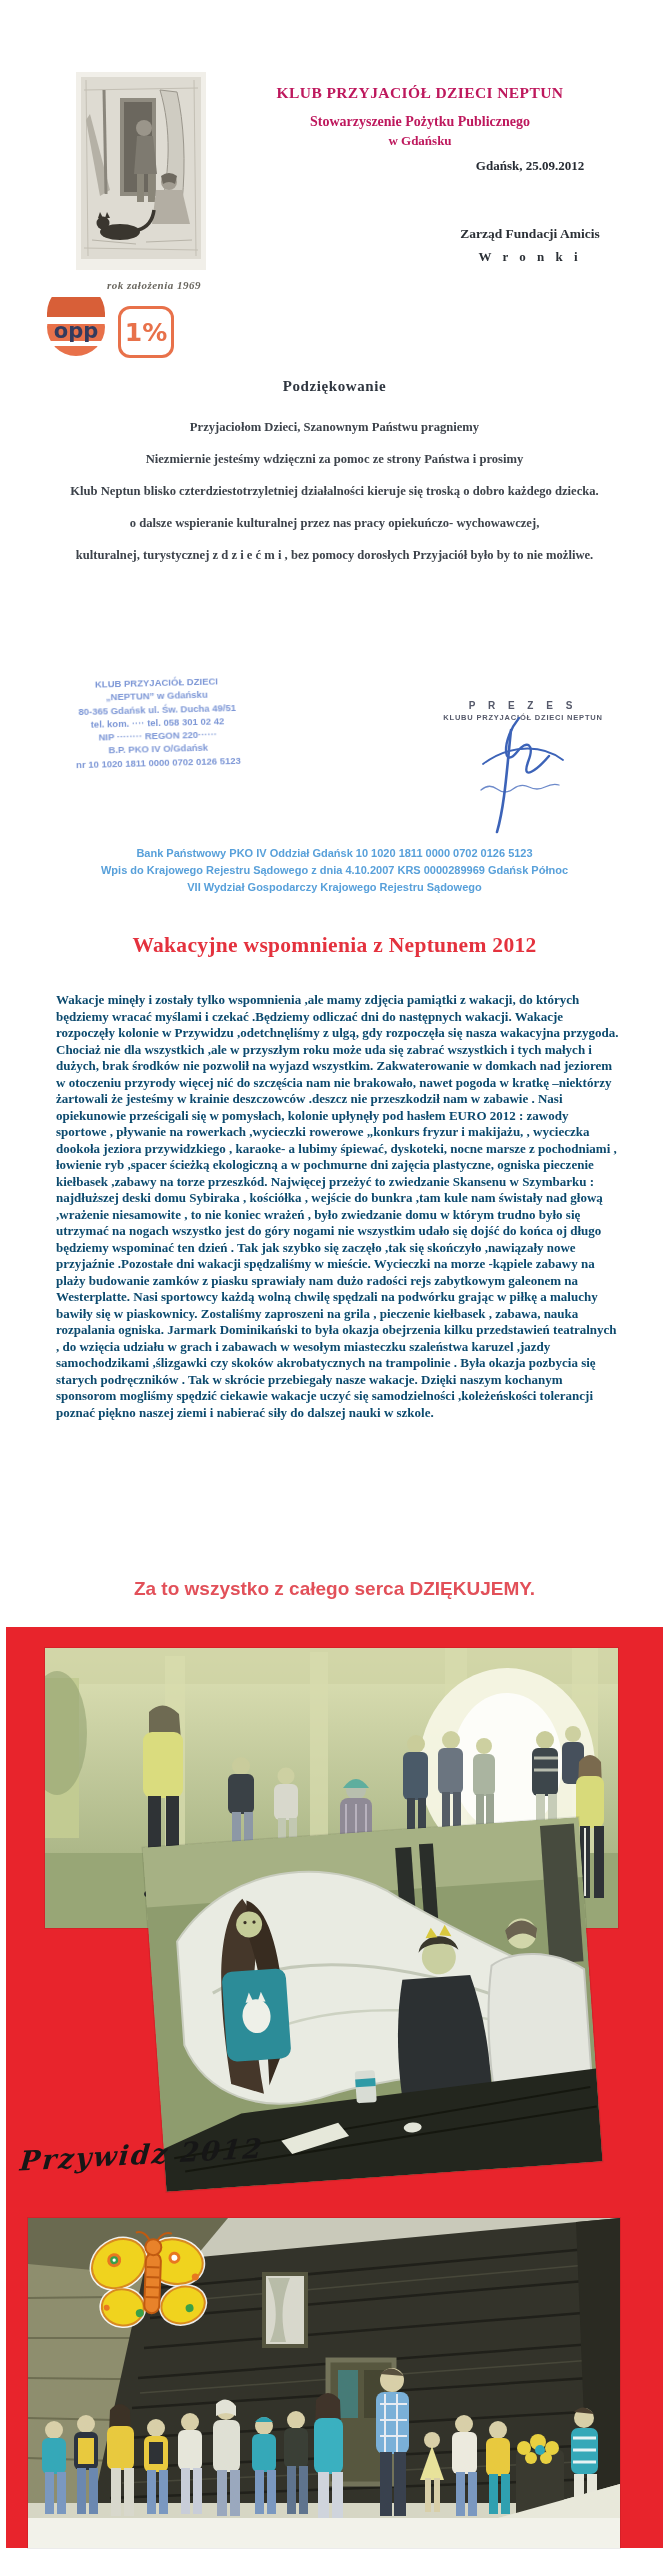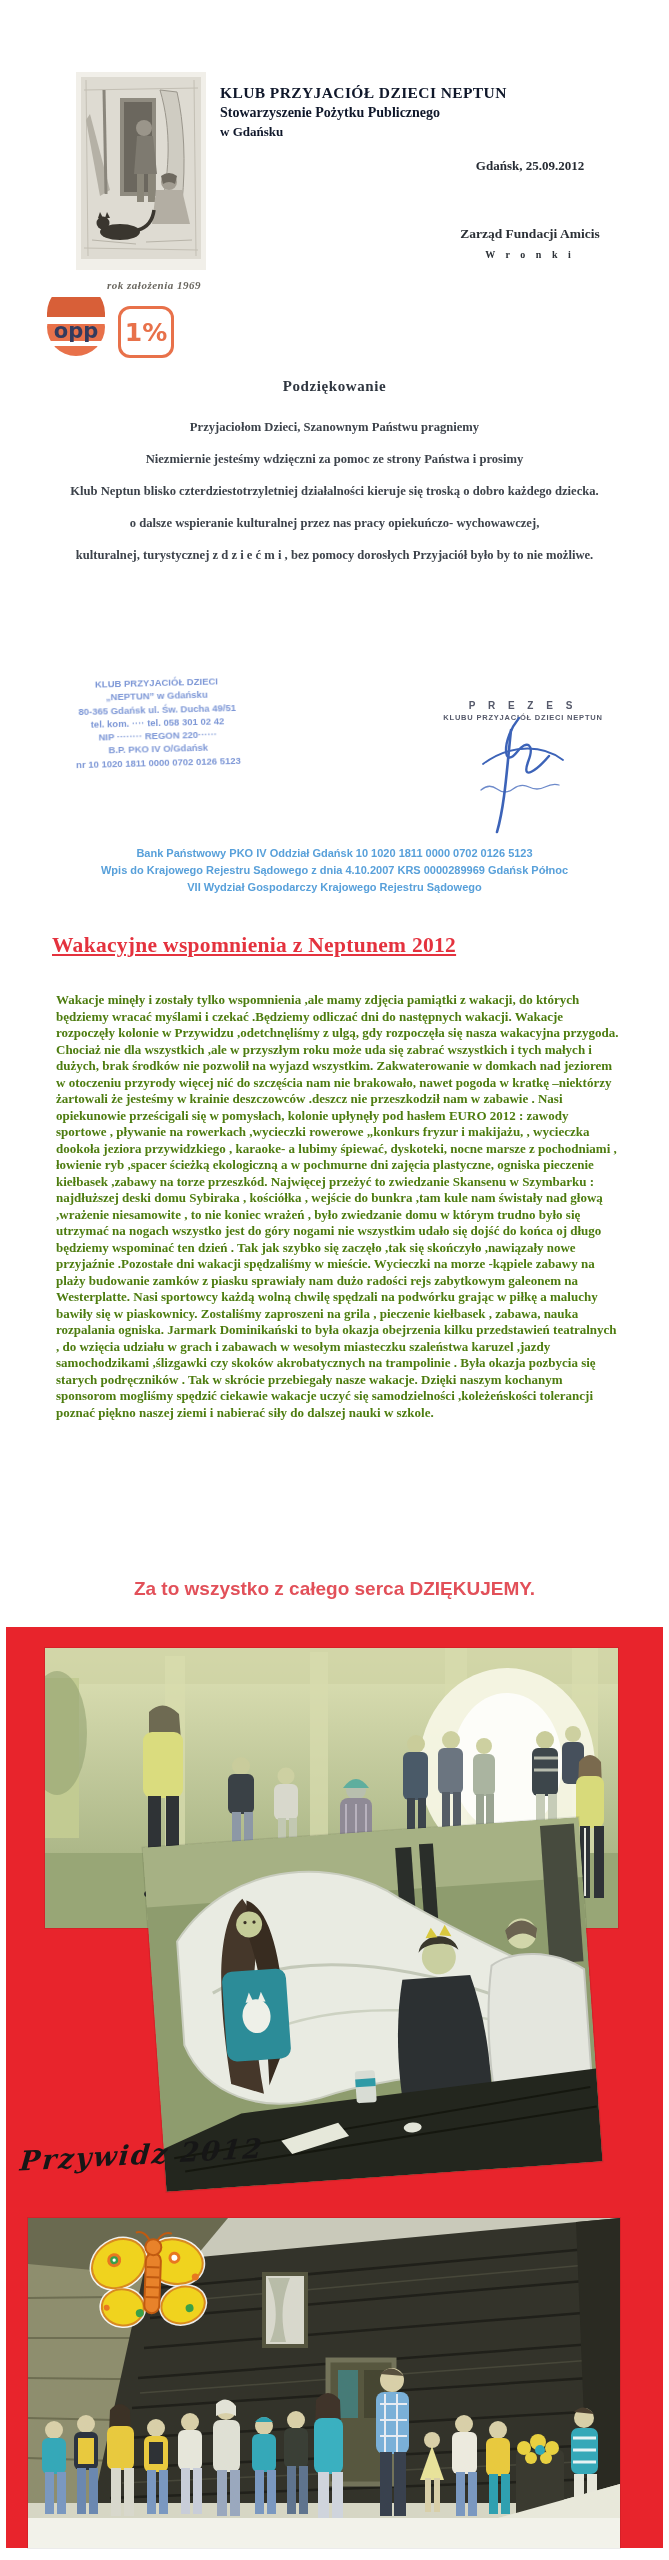--- a/index.html
+++ b/index.html
@@ -3,30 +3,30 @@
 <meta charset="utf-8">
 <style>
   html,body{margin:0;padding:0;background:#e9e9e9;}
   .page{position:relative;width:669px;height:2560px;margin:0 auto;background:#ffffff;overflow:hidden;
         font-family:"Liberation Serif","DejaVu Serif",serif;}
   
   .engraving{position:absolute;left:76px;top:72px;width:156px;margin:0;}
   .engraving svg{display:block;width:130px;height:198px;}
   .engraving figcaption{margin-top:9px;text-align:center;font-style:italic;font-weight:bold;
         font-size:11px;color:#6a675f;letter-spacing:.5px;}
-  .org-block{position:absolute;left:220px;top:84px;width:400px;text-align:left;color:#0f172a;}
+  .org-block{position:absolute;left:220px;top:84px;width:400px;text-align:center;color:#be185d;}
   .org1{font-weight:bold;font-size:15.5px;letter-spacing:.4px;}
-  .org2{font-weight:bold;font-size:14px;margin-top:3px;}
+  .org2{font-weight:bold;font-size:14px;margin-top:12px;}
   .org3{font-weight:bold;font-size:13px;margin-top:3px;}
   .date-line{position:absolute;left:430px;top:158px;width:200px;text-align:center;
         font-weight:bold;font-size:13px;color:#262b33;}
   .addr1{position:absolute;left:400px;top:226px;width:260px;text-align:center;
         font-weight:bold;font-size:13.5px;color:#2b3036;}
   .addr2{position:absolute;left:400px;top:249px;width:260px;text-align:center;
-        font-weight:bold;font-size:10px;color:#2b3036;letter-spacing:4px;}
+        font-weight:bold;font-size:13px;color:#2b3036;letter-spacing:4px;}
   
   .opp-badge{position:absolute;left:46px;top:297px;width:60px;height:60px;}
   .one-percent-badge{position:absolute;left:118px;top:306px;width:50px;height:46px;
         border:3px solid #e8714a;border-radius:12px;background:#fff;color:#e8714a;
         font-family:"DejaVu Sans",sans-serif;font-weight:bold;font-size:25px;
         display:flex;align-items:center;justify-content:center;}
   
   .thanks{position:absolute;left:40px;top:378px;width:589px;text-align:center;color:#3d434b;}
   .thanks h2{margin:0 0 24px 0;font-size:15px;font-weight:bold;color:#2f3640;letter-spacing:.6px;}
   .t-line{margin:0 auto 15px auto;max-width:575px;font-size:12.6px;font-weight:bold;line-height:1.35;}
@@ -39,24 +39,24 @@
   .pr-title{font-family:"Liberation Sans",sans-serif;font-weight:bold;font-size:10px;
         letter-spacing:5px;filter:blur(.4px);}
   .pr-sub{font-family:"Liberation Sans",sans-serif;font-weight:bold;font-size:7.5px;
         letter-spacing:.8px;margin-top:2px;filter:blur(.55px);}
   .signature{position:absolute;left:35px;top:12px;width:140px;height:130px;}
   
   .bank{position:absolute;left:30px;top:845px;width:609px;text-align:center;color:#58a0da;
         font-family:"Liberation Sans","DejaVu Sans",sans-serif;font-weight:bold;
         font-size:11px;line-height:1.55;}
   
-  .mem-title{position:absolute;left:52px;top:933px;width:589px;margin:0;
-        color:#e4323e;font-size:21.5px;font-weight:bold;letter-spacing:.3px;text-decoration:underline;}
+  .mem-title{position:absolute;left:40px;top:933px;width:589px;margin:0;text-align:center;
+        color:#e4323e;font-size:21.5px;font-weight:bold;letter-spacing:.3px;}
   .mem-body{position:absolute;left:56px;top:992px;width:566px;margin:0;
-        color:#4d7c0f;font-size:13px;font-weight:bold;line-height:1.27;}
+        color:#0c4a6e;font-size:13px;font-weight:bold;line-height:1.27;}
   .mem-closing{position:absolute;left:40px;top:1578px;width:589px;margin:0;text-align:center;
         color:#e25059;font-family:"Liberation Sans","DejaVu Sans",sans-serif;
         font-size:19px;font-weight:bold;}
   
   .collage{position:absolute;left:6px;top:1627px;width:657px;height:921px;background:#e8242c;}
   .photo{position:absolute;box-shadow:0 0 0 1px rgba(0,0,0,.08);}
   .photo svg{display:block;width:100%;height:100%;}
   .photo1{left:39px;top:21px;width:573px;height:280px;z-index:1;}
   .photo2{left:148px;top:205px;width:437px;height:345px;transform:rotate(-4deg);z-index:2;}
   .photo3{left:22px;top:591px;width:592px;height:330px;z-index:3;}

